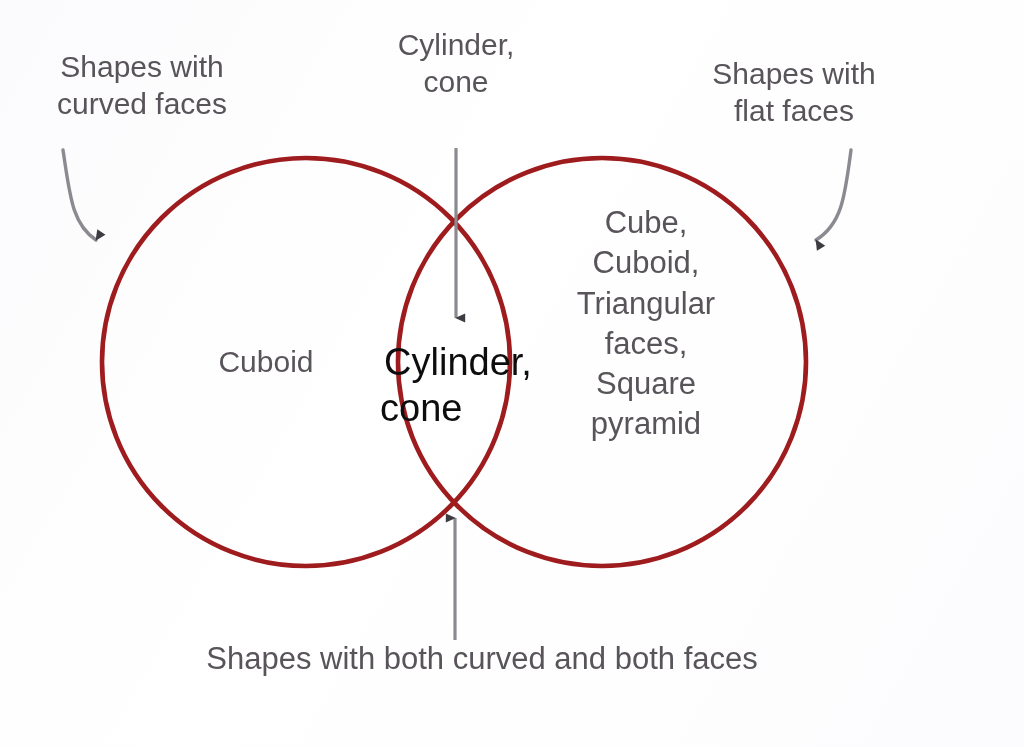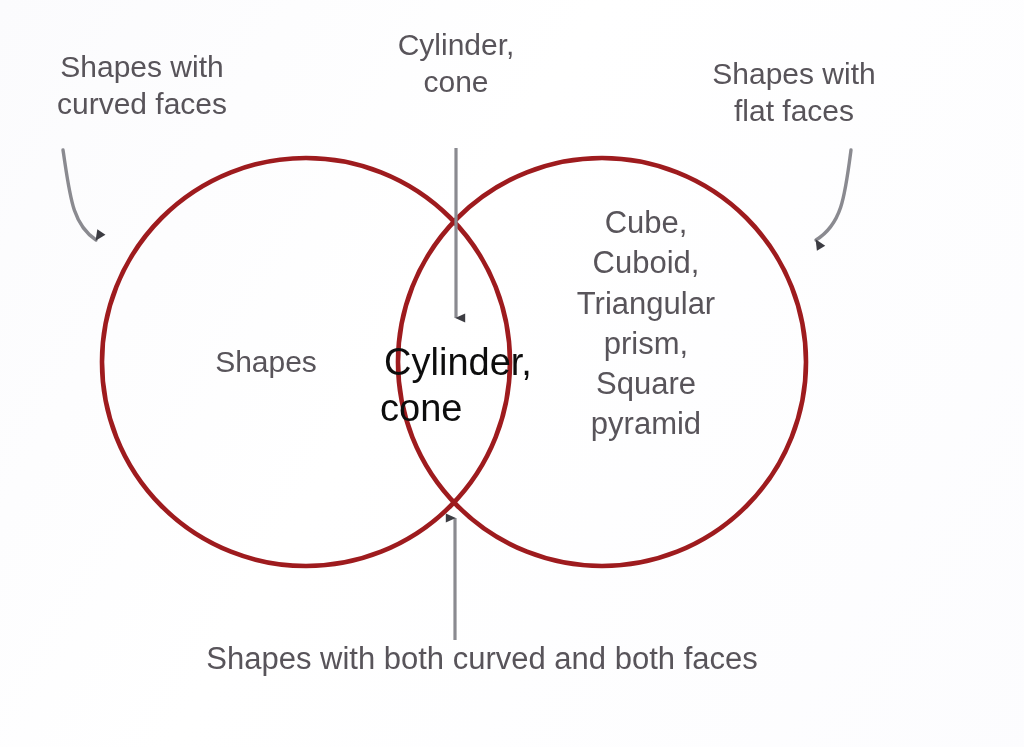--- a/index.html
+++ b/index.html
@@ -136,26 +136,26 @@
 
   <div class="lbl" id="label-curved">Shapes with
 curved faces</div>
 
   <div class="lbl" id="label-cylcone-top">Cylinder,
 cone</div>
 
   <div class="lbl" id="label-flat">Shapes with
 flat faces</div>
 
-  <div class="lbl" id="label-sphere">Shapes</div>
+  <div class="lbl" id="label-sphere">Cuboid</div>
 
   <div class="lbl" id="label-flatlist">Cube,
 Cuboid,
 Triangular
-prism,
+faces,
 Square
 pyramid</div>
 
   <div class="lbl" id="label-intersection"><span class="ln1">Cylinder,</span><span class="ln2">cone</span></div>
 
   <div class="lbl" id="label-bottom">Shapes with both curved and both faces</div>
 
 </div>
 
 </body></html>

